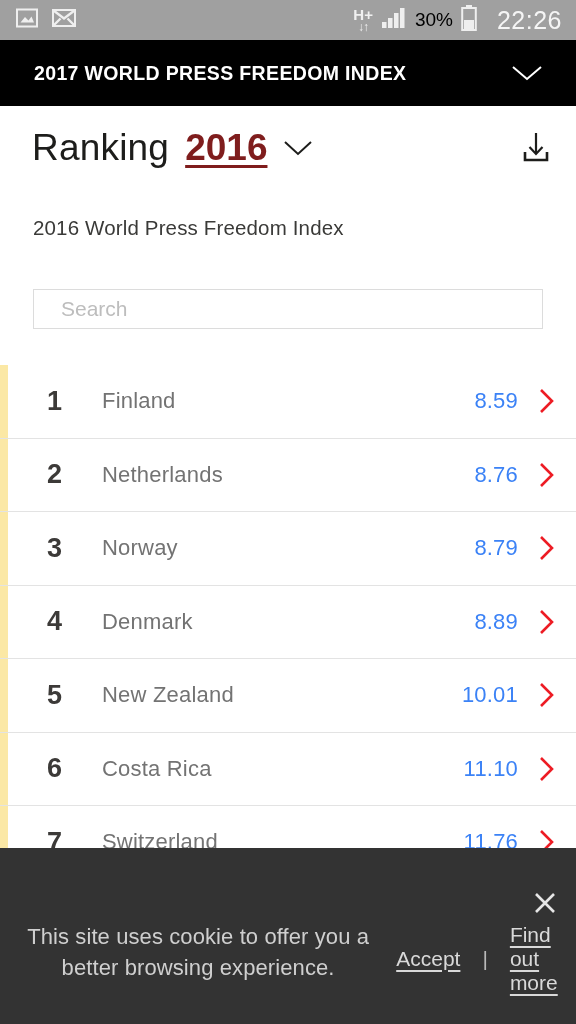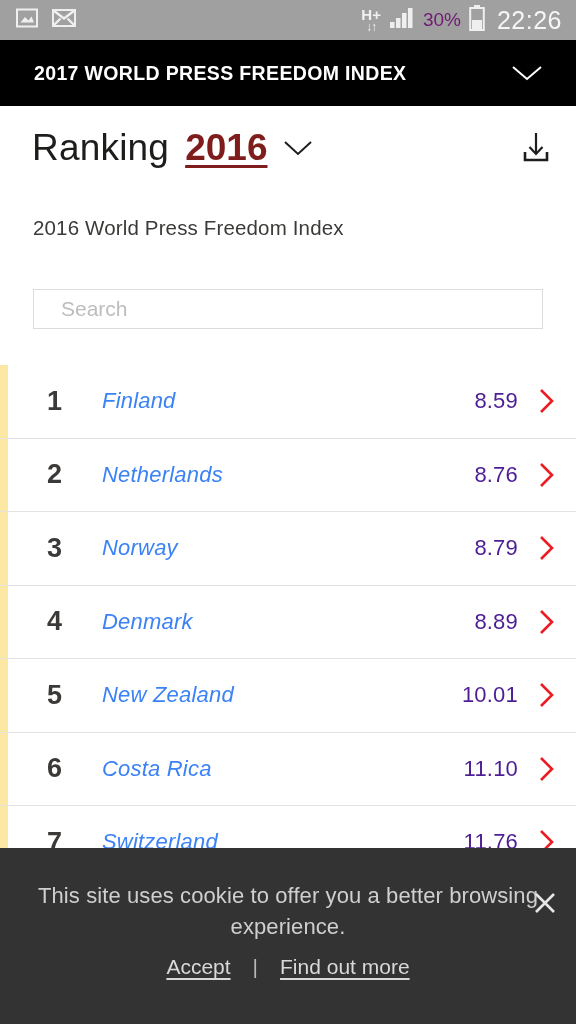--- a/index.html
+++ b/index.html
@@ -16,22 +16,22 @@
     position: absolute; top: 0; left: 0;
     width: 576px; height: 40px;
     background: #a0a0a0;
     display: flex; align-items: center;
     padding: 0 14px 0 16px;
     color: #f2f2f2;
   }
   .sb-left { display: flex; align-items: center; gap: 14px; }
   .sb-right { margin-left: auto; display: flex; align-items: center; gap: 8px; }
   .sb-icon { display: block; }
-  .sb-pct { font-size: 19px; color:#701a75; }
-  .sb-clock { font-size: 25px; color:#f5f5f5; letter-spacing: .5px; margin-left: 4px; }
+  .sb-pct { font-size: 19px; color:#000000; }
+  .sb-clock { font-size: 25px; color:#f5f5f5; letter-spacing: .5px; margin-left: 12px; }
   .hplus-wrap { display:flex; flex-direction:column; align-items:center; line-height:1; }
   .hplus { font-size: 15px; font-weight: 700; color:#f0f0f0; letter-spacing:0; }
   .hplus-arrows { font-size: 12px; font-weight: 700; color:#f0f0f0; margin-top:-1px; letter-spacing:-1px;}
 
   
   .appbar {
     position: absolute; top: 40px; left: 0;
     width: 576px; height: 66px;
     background: #000000;
     display: flex; align-items: center;
@@ -119,39 +119,38 @@
     width: 8px; height: 100%;
     background: #fbe8a5;
   }
   .rank-num {
     width: 62px; text-align: right;
     font-size: 27px; font-weight: 700; color: #3c3a38;
     margin-left: 0;
   }
   .rank-country {
     margin-left: 40px;
-    font-size: 22px; font-weight: 300; color: #3b82f6;
+    font-size: 22px; font-weight: 300; color: #737373;
     letter-spacing: .2px;
-    font-style: italic;
   }
   .rank-score {
     margin-left: auto;
-    font-size: 22px; font-weight: 300; color: #4c1d95;
+    font-size: 22px; font-weight: 300; color: #3b82f6;
     letter-spacing: .2px;
   }
   .rank-chev {
     width: 58px; display: flex; align-items: center; justify-content: center;
   }
 
   
   .cookie {
     position: absolute; left: 0; bottom: 0;
     width: 576px; height: 176px;
     background: #333333;
-    display: flex; flex-direction: column;
+    display: flex; 
     align-items: center; justify-content: flex-start;
     padding-top: 32px;
   }
   .cookie-text {
     color: #cfcfcf; font-size: 22px; font-weight: 300;
     line-height: 1.42; text-align: center;
     width: 536px; letter-spacing: .1px;
   }
   .cookie-actions {
     margin-top: 13px;

